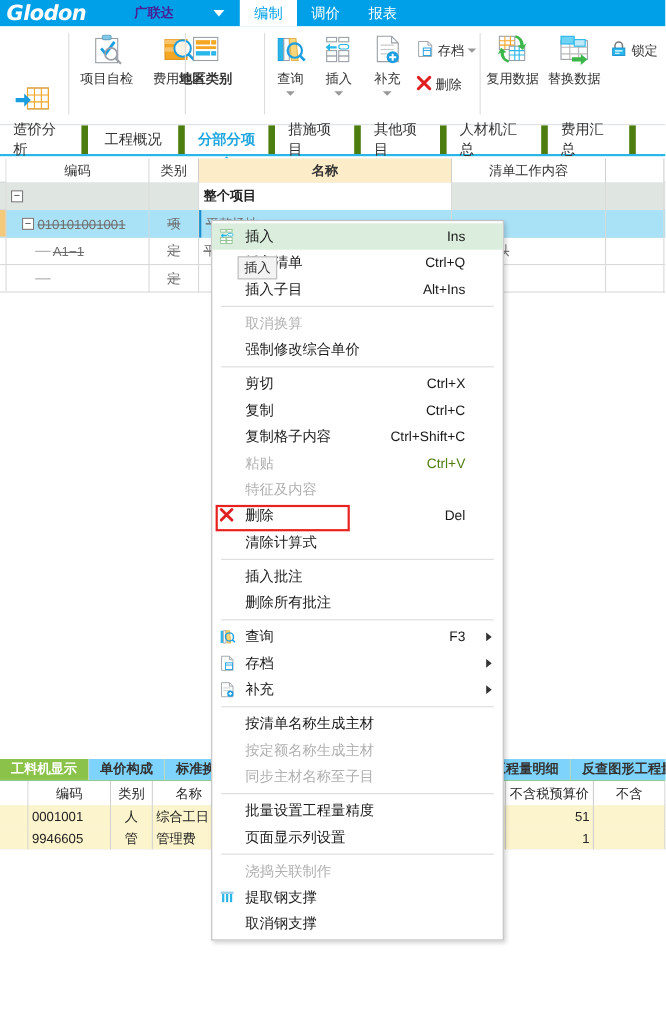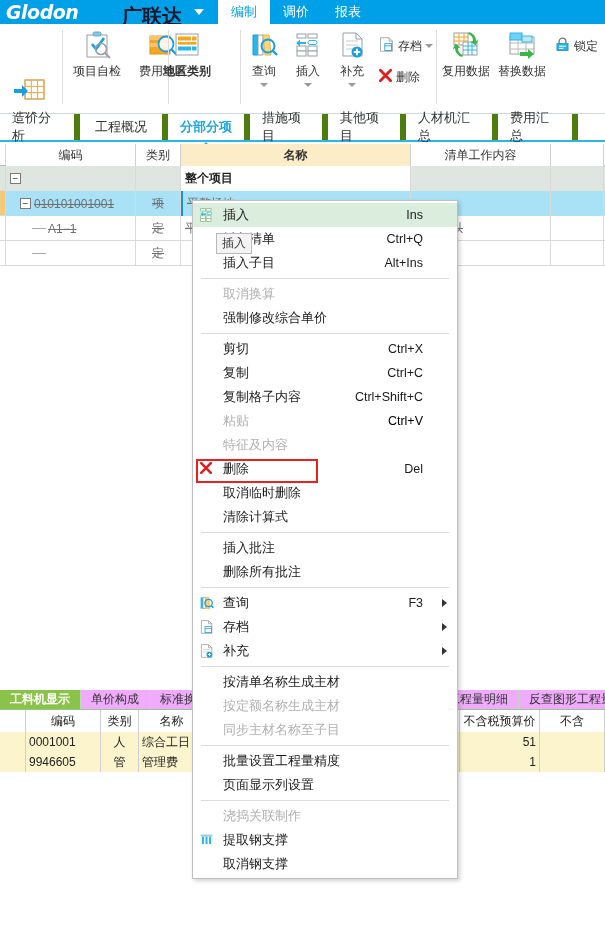--- a/index.html
+++ b/index.html
@@ -20,21 +20,21 @@
     background: #00a0e9;
   }
   .brand {
     position: absolute; left: 6px; top: 1px;
     font-family: "DejaVu Sans", sans-serif;
     font-weight: bold; font-style: italic;
     font-size: 19px; color: #ffffff; letter-spacing: -0.5px;
   }
   .brand-cn {
     position: absolute; left: 122px; top: 3px;
-    font-size: 20px; font-weight: bold; color: #0f172a;
+    font-size: 12px; font-weight: bold; color: #4c1d95;
     font-family: "Liberation Sans", sans-serif;
   }
   .brand-caret {
     position: absolute; left: 194px; top: 9px;
     width: 0; height: 0;
     border-left: 5px solid transparent;
     border-right: 5px solid transparent;
     border-top: 6px solid #ffffff;
   }
   .topnav { position: absolute; left: 218px; top: 0; height: 24px; display: flex; }
@@ -118,21 +118,21 @@
 
   
   .filler { position: absolute; left: 0; top: 278px; width: 605px; height: 412px; background: #ffffff; border-right: 0; }
 
   
   .bottom { position: absolute; left: 0; top: 690px; width: 605px; height: 237px; background: #ffffff; }
   .btabs { display: flex; height: 20px; border-bottom: 1px solid #8ec98e; }
   .btab {
     display: flex; align-items: center; justify-content: center;
     padding: 0 10px; font-size: 12px; color: #333; cursor: pointer;
-    border-right: 1px solid #bcd9bc; background: #f0abfc; white-space: nowrap;
+    border-right: 1px solid #bcd9bc; background: #7dd3fc; white-space: nowrap; font-weight: bold;
   }
   .btab.active { background: #8bc34a; color: #ffffff; font-weight: bold; }
   .bgrid { position: relative; }
   .bhead { display: flex; height: 22px; border-bottom: 1px solid #cfcfcf; }
   .bh {
     display: flex; align-items: center; justify-content: center;
     font-size: 12px; border-right: 1px solid #cfcfcf; background:#ffffff; height:22px;
     white-space: nowrap; overflow: hidden;
   }
   .brow { display: flex; height: 20px; border-bottom: 1px solid #cfcfcf; }
@@ -152,21 +152,21 @@
     padding: 2px 0; z-index: 50;
   }
   .mi {
     position: relative; display: flex; align-items: center;
     height: 24px; padding: 0 8px 0 30px; font-size: 13px; color: #1a1a1a;
     cursor: pointer; white-space: nowrap;
   }
   .mi.hi { background: #dbeedd; }
   .mi.disabled { color: #b0b0b0; cursor: default; }
   .mi .sc { position: absolute; right: 34px; font-size: 12.5px; color: #1a1a1a; }
-  .mi.disabled .sc { color: #000000; }
+  .mi.disabled .sc { color: #4d7c0f; }
   .mi .mi-ico { position: absolute; left: 6px; top: 4px; width: 16px; height: 16px; }
   .mi .arrow {
     position: absolute; right: 10px; width: 0; height: 0;
     border-top: 4px solid transparent; border-bottom: 4px solid transparent;
     border-left: 5px solid #333;
   }
   .msep { height: 1px; background: #dcdcdc; margin: 3px 8px; }
   .redbox {
     position: absolute; left: 196px; top: 459px; width: 122px; height: 24px;
     border: 2px solid #e8231f; z-index: 60; pointer-events: none;
@@ -600,23 +600,20 @@
     <div class="mi">
       <span class="mi-ico">
         <svg width="14" height="14" viewBox="0 0 16 16">
           <path d="M2.5 2.5 L13.5 13.5 M13.5 2.5 L2.5 13.5" stroke="#e02020" stroke-width="3" stroke-linecap="round"></path>
         </svg>
       </span>
       <span>删除</span>
       <span class="sc">Del</span>
     </div>
     <div class="mi">
-      <span>取消临时删除</span>
-    </div>
-    <div class="mi">
       <span>清除计算式</span>
     </div>
 
     <div class="msep"></div>
 
     <div class="mi">
       <span>插入批注</span>
     </div>
     <div class="mi">
       <span>删除所有批注</span>

